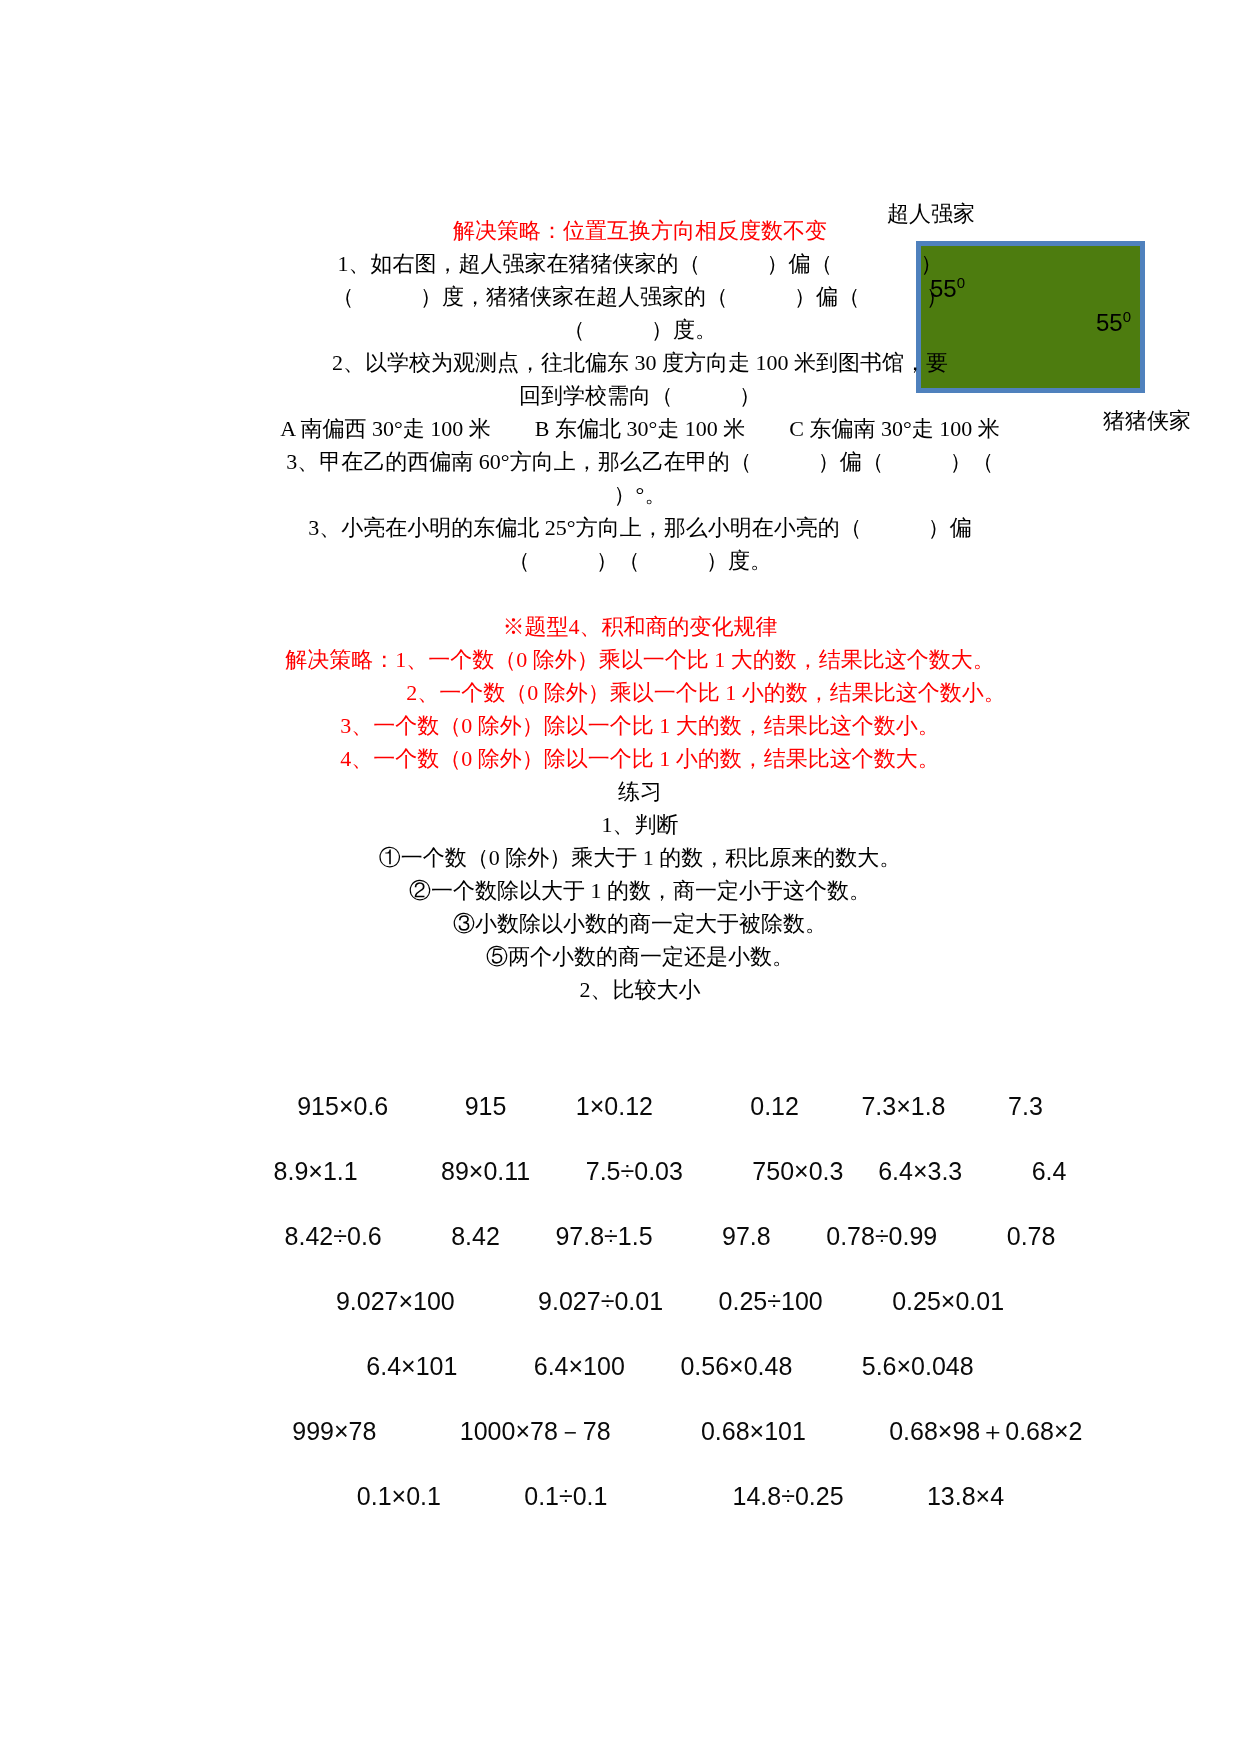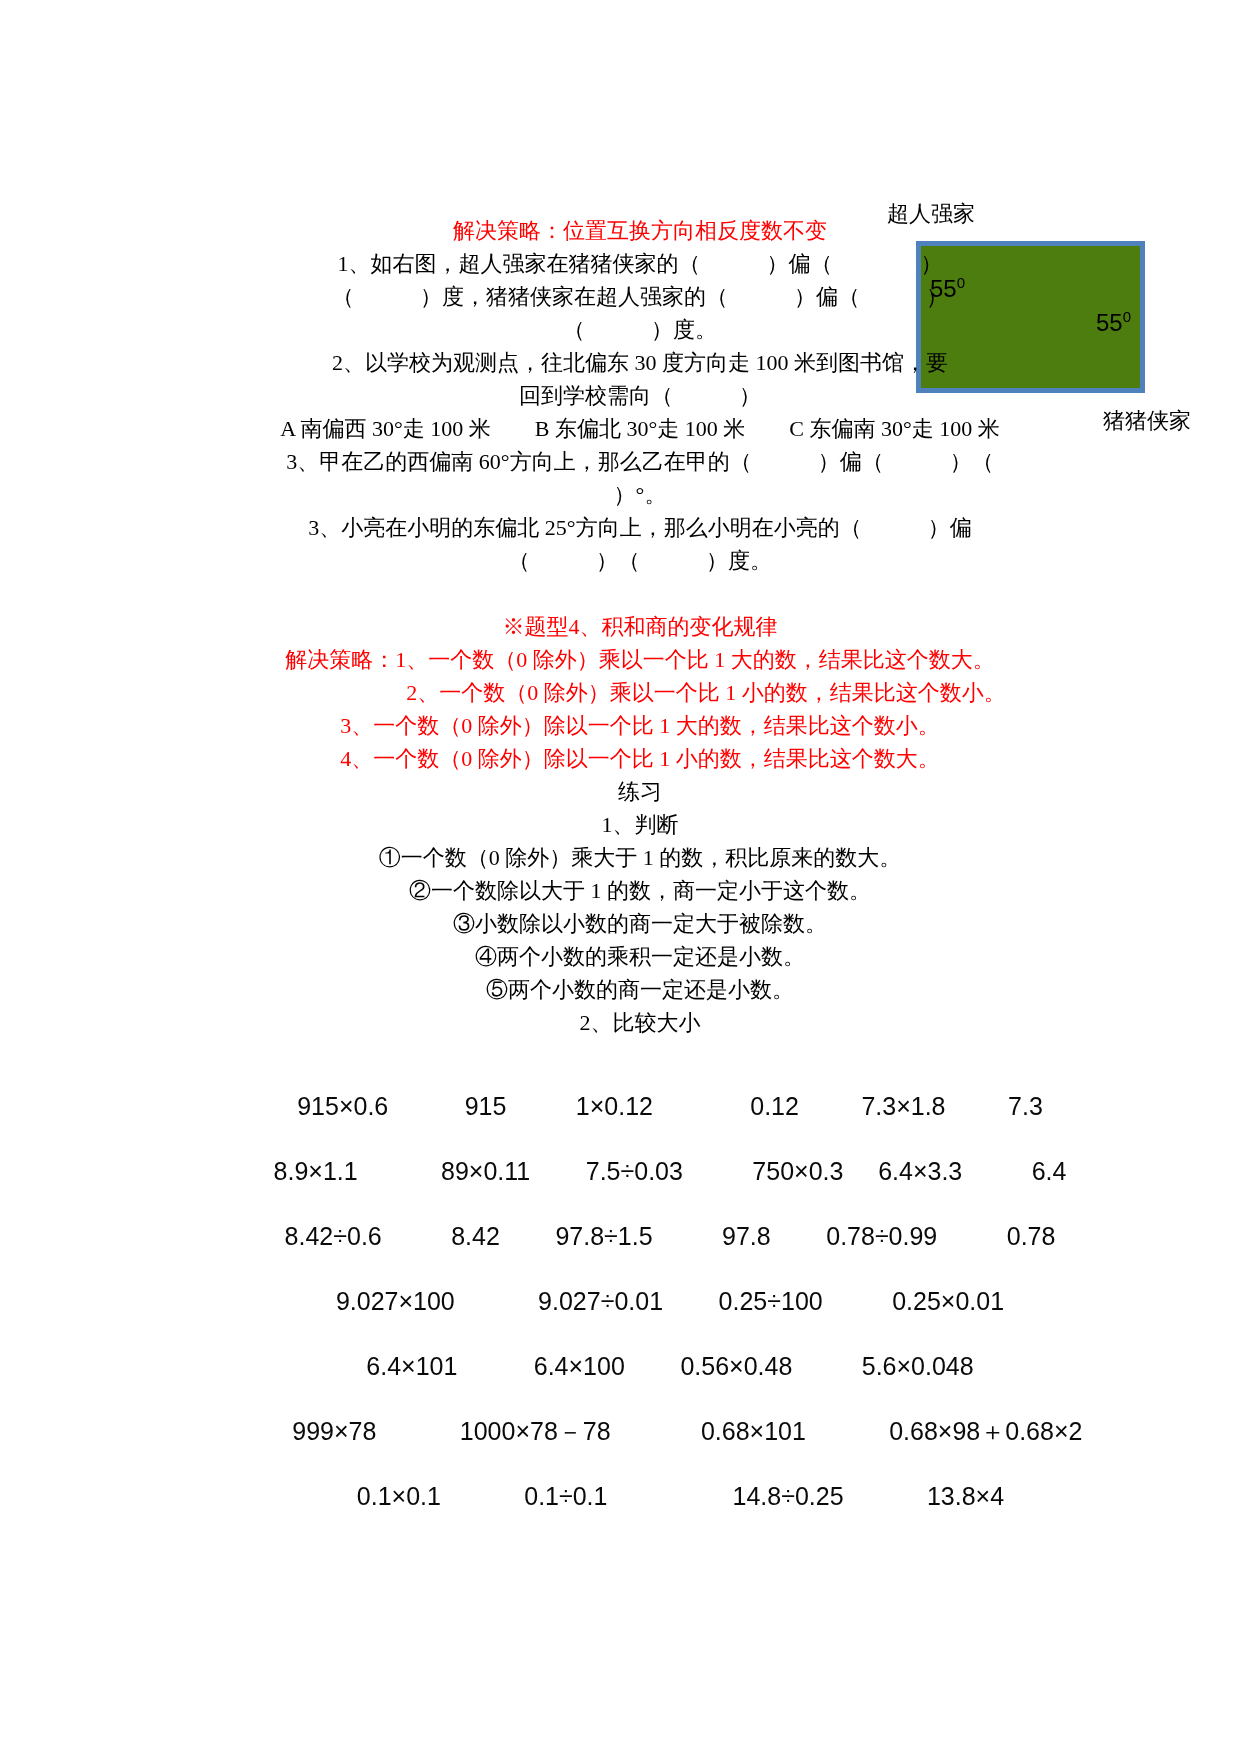--- a/index.html
+++ b/index.html
@@ -113,21 +113,20 @@
       <div class="tline red">※题型4、积和商的变化规律</div>
       <div class="tline red">解决策略：1、一个数（0 除外）乘以一个比 1 大的数，结果比这个数大。</div>
       <div class="tline red" style="padding-left: 132px;">2、一个数（0 除外）乘以一个比 1 小的数，结果比这个数小。</div>
       <div class="tline red">3、一个数（0 除外）除以一个比 1 大的数，结果比这个数小。</div>
       <div class="tline red">4、一个数（0 除外）除以一个比 1 小的数，结果比这个数大。</div>
       <div class="tline">练习</div>
       <div class="tline">1、判断</div>
       <div class="tline">①一个数（0 除外）乘大于 1 的数，积比原来的数大。</div>
       <div class="tline">②一个数除以大于 1 的数，商一定小于这个数。</div>
       <div class="tline">③小数除以小数的商一定大于被除数。</div>
-      <div class="tline">④两个小数的乘积一定还是小数。</div>
       <div class="tline">⑤两个小数的商一定还是小数。</div>
       <div class="tline">2、比较大小</div>
     </div>
 
   <div class="compare">
       <div class="crow">915×0.6           915          1×0.12              0.12         7.3×1.8         7.3</div>
       <div class="crow">8.9×1.1            89×0.11        7.5÷0.03          750×0.3     6.4×3.3          6.4</div>
       <div class="crow">8.42÷0.6          8.42        97.8÷1.5          97.8        0.78÷0.99          0.78</div>
       <div class="crow">9.027×100            9.027÷0.01        0.25÷100          0.25×0.01</div>
       <div class="crow">6.4×101           6.4×100        0.56×0.48          5.6×0.048</div>

